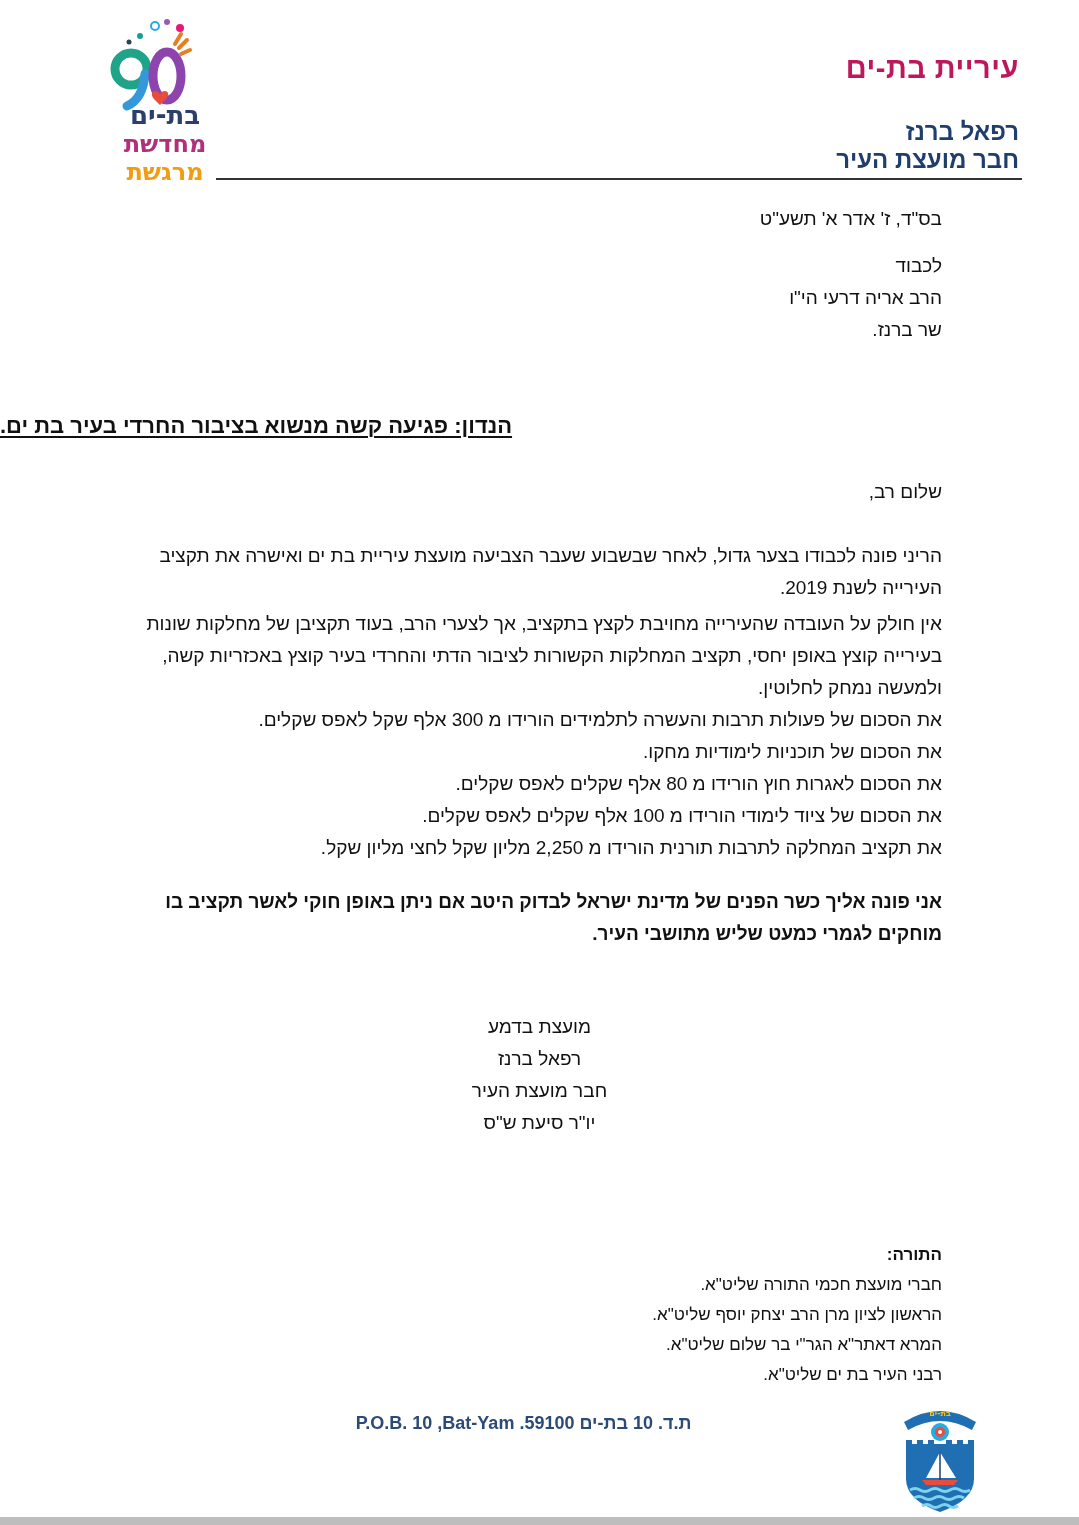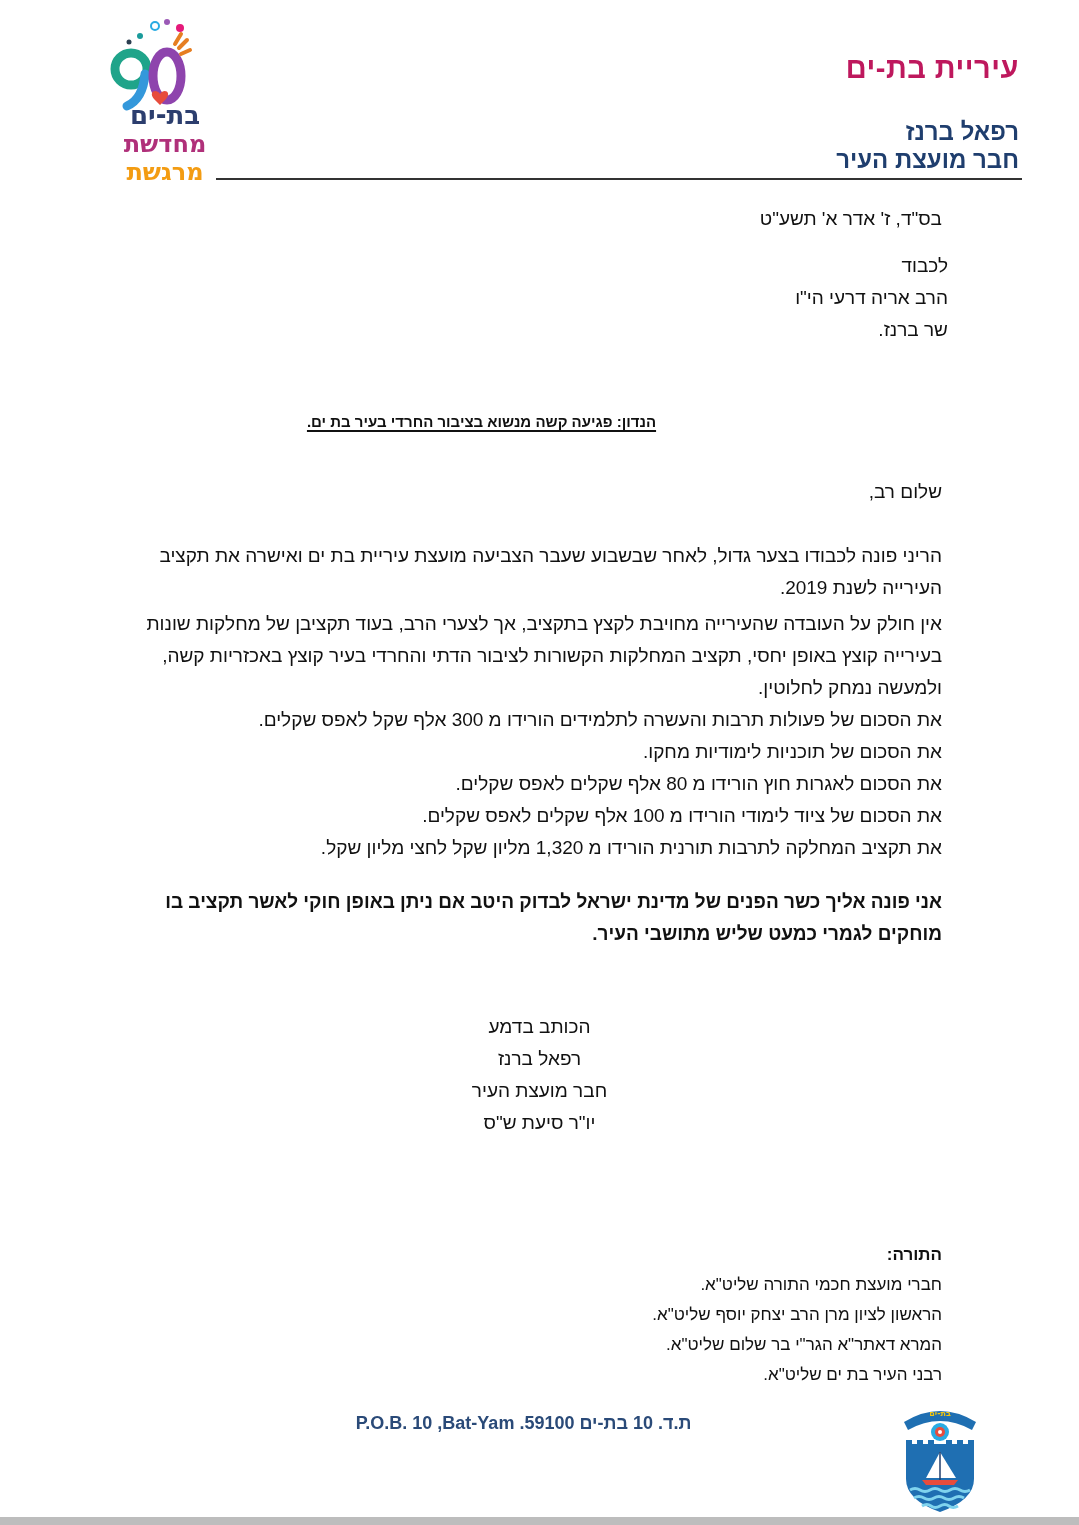--- a/index.html
+++ b/index.html
@@ -10,22 +10,22 @@
 
   
   #logo90 { left:105px; top:14px; width:120px; height:170px; }
   #org-title { right:60px; top:52px; font-size:29px; font-weight:bold; color:#be185d; letter-spacing:0.5px; }
   #member-name { right:60px; top:118px; font-size:24px; font-weight:bold; color:#1f3e6e; }
   #member-role { right:60px; top:146px; font-size:24px; font-weight:bold; color:#1f3e6e; }
   #header-rule { left:216px; top:178px; width:806px; height:2px; background:#333; }
 
   .body-text { font-size:19px; line-height:32px; color:#111; }
   #date-line { right:137px; top:203px; }
-  #addressee { right:131px; top:250px; }
-  #subject { left:0; width:963px; top:413px; text-align:center; font-size:15px; font-weight:bold; }
+  #addressee { right:137px; top:250px; }
+  #subject { left:0; width:963px; top:413px; text-align:left; font-size:22px; font-weight:bold; }
   #subject span { text-decoration:underline; text-underline-offset:3px; text-decoration-thickness:2px; }
   #greeting { right:137px; top:476px; }
   #paragraphs { right:137px; left:140px; top:540px; }
   #paragraphs .p { margin-bottom:0; }
   #closing { right:137px; left:150px; top:886px; font-weight:bold; }
   #signature { left:0; width:1079px; top:1011px; text-align:center; }
   #cc { right:137px; top:1240px; font-size:17px; line-height:30px; }
   #cc .cc-title { font-weight:bold; }
   #footer-address { left:0; width:1047px; top:1405px; text-align:center; font-size:18px; font-weight:bold; color:#2a4a78; direction:ltr;margin-top:8px; }
   #emblem { left:900px; top:1400px; width:80px; height:115px; }
@@ -75,27 +75,27 @@
 
 <div id="greeting" class="abs rtl body-text">שלום רב,</div>
 
 <div id="paragraphs" class="abs rtl body-text">
   <div class="p" style="margin-bottom:4px">הריני פונה לכבודו בצער גדול, לאחר שבשבוע שעבר הצביעה מועצת עיריית בת ים ואישרה את תקציב העירייה לשנת 2019.</div>
   <div class="p">אין חולק על העובדה שהעירייה מחויבת לקצץ בתקציב, אך לצערי הרב, בעוד תקציבן של מחלקות שונות בעירייה קוצץ באופן יחסי, תקציב המחלקות הקשורות לציבור הדתי והחרדי בעיר קוצץ באכזריות קשה, ולמעשה נמחק לחלוטין.</div>
   <div class="p">את הסכום של פעולות תרבות והעשרה לתלמידים הורידו מ 300 אלף שקל לאפס שקלים.</div>
   <div class="p">את הסכום של תוכניות לימודיות מחקו.</div>
   <div class="p">את הסכום לאגרות חוץ הורידו מ 80 אלף שקלים לאפס שקלים.</div>
   <div class="p">את הסכום של ציוד לימודי הורידו מ 100 אלף שקלים לאפס שקלים.</div>
-  <div class="p">את תקציב המחלקה לתרבות תורנית הורידו מ 1,320 מליון שקל לחצי מליון שקל.</div>
+  <div class="p">את תקציב המחלקה לתרבות תורנית הורידו מ 2,250 מליון שקל לחצי מליון שקל.</div>
 </div>
 
 <div id="closing" class="abs rtl body-text">אני פונה אליך כשר הפנים של מדינת ישראל לבדוק היטב אם ניתן באופן חוקי לאשר תקציב בו מוחקים לגמרי כמעט שליש מתושבי העיר.</div>
 
 <div id="signature" class="abs rtl body-text">
-  <div>הכותב בדמע</div>
+  <div>מועצת בדמע</div>
   <div>רפאל ברנז</div>
   <div>חבר מועצת העיר</div>
   <div>יו"ר סיעת ש"ס</div>
 </div>
 
 <div id="cc" class="abs rtl">
   <div class="cc-title">התורה:</div>
   <div>חברי מועצת חכמי התורה שליט"א.</div>
   <div>הראשון לציון מרן הרב יצחק יוסף שליט"א.</div>
   <div>המרא דאתר"א הגר"י בר שלום שליט"א.</div>

